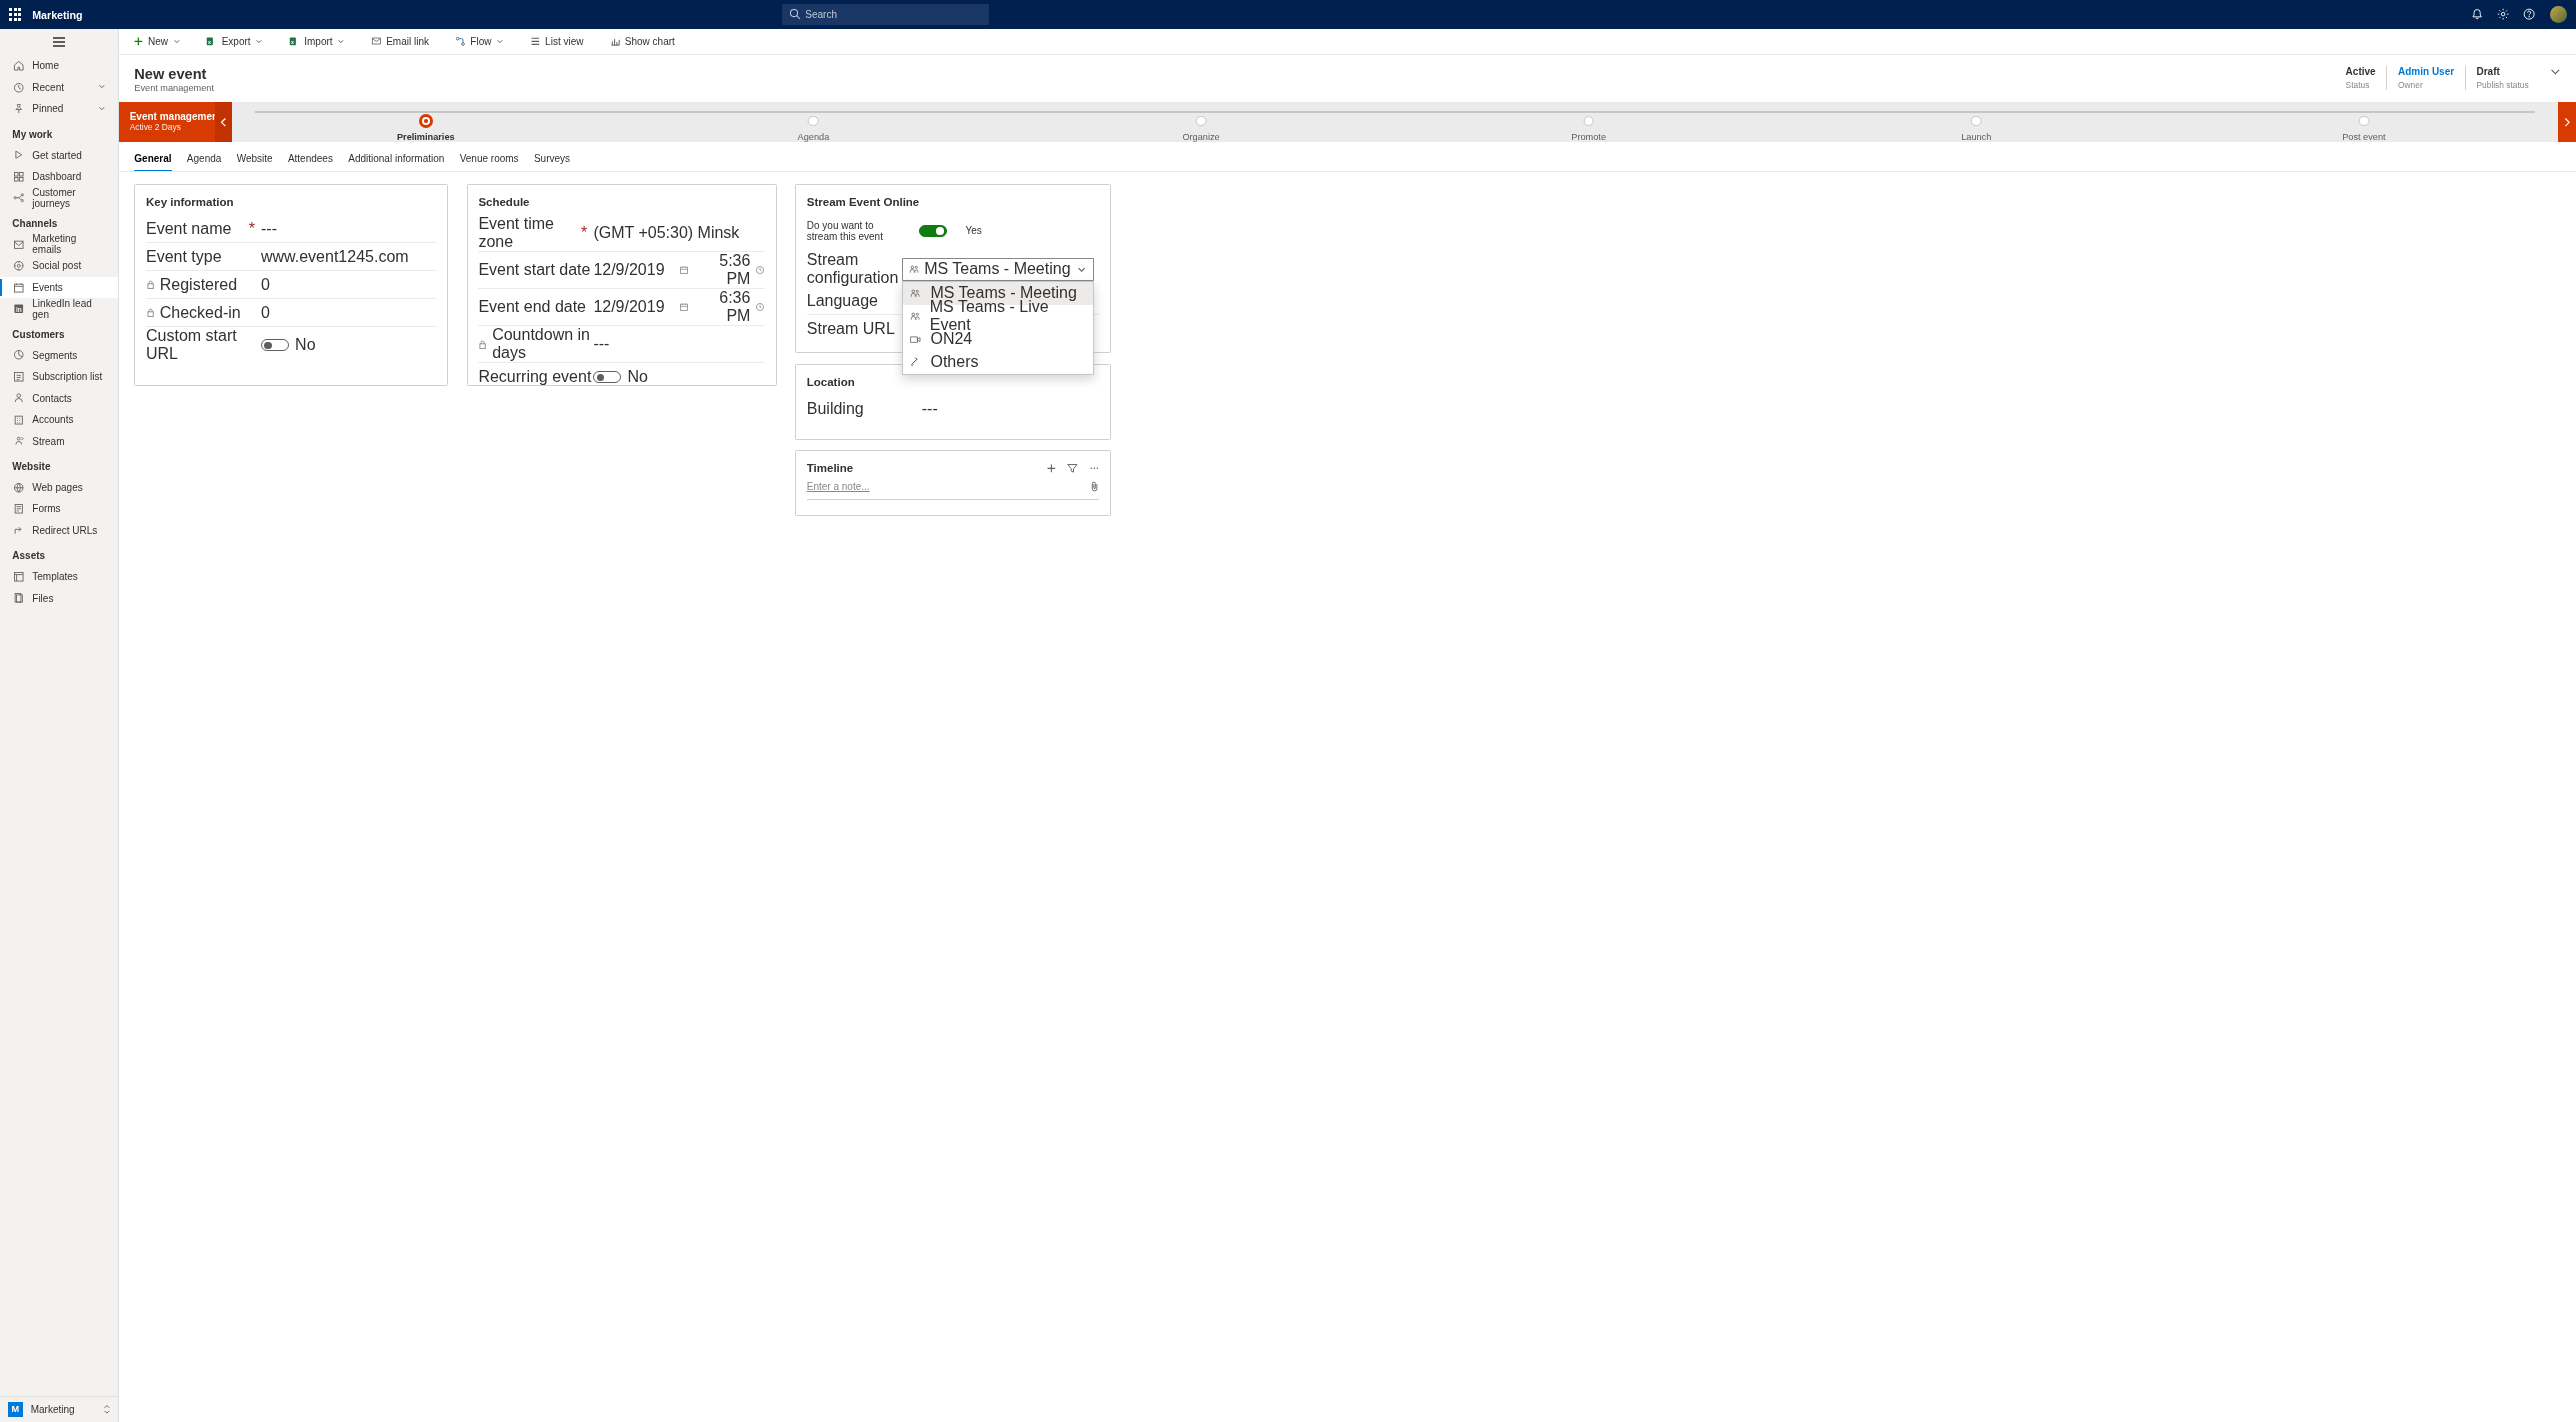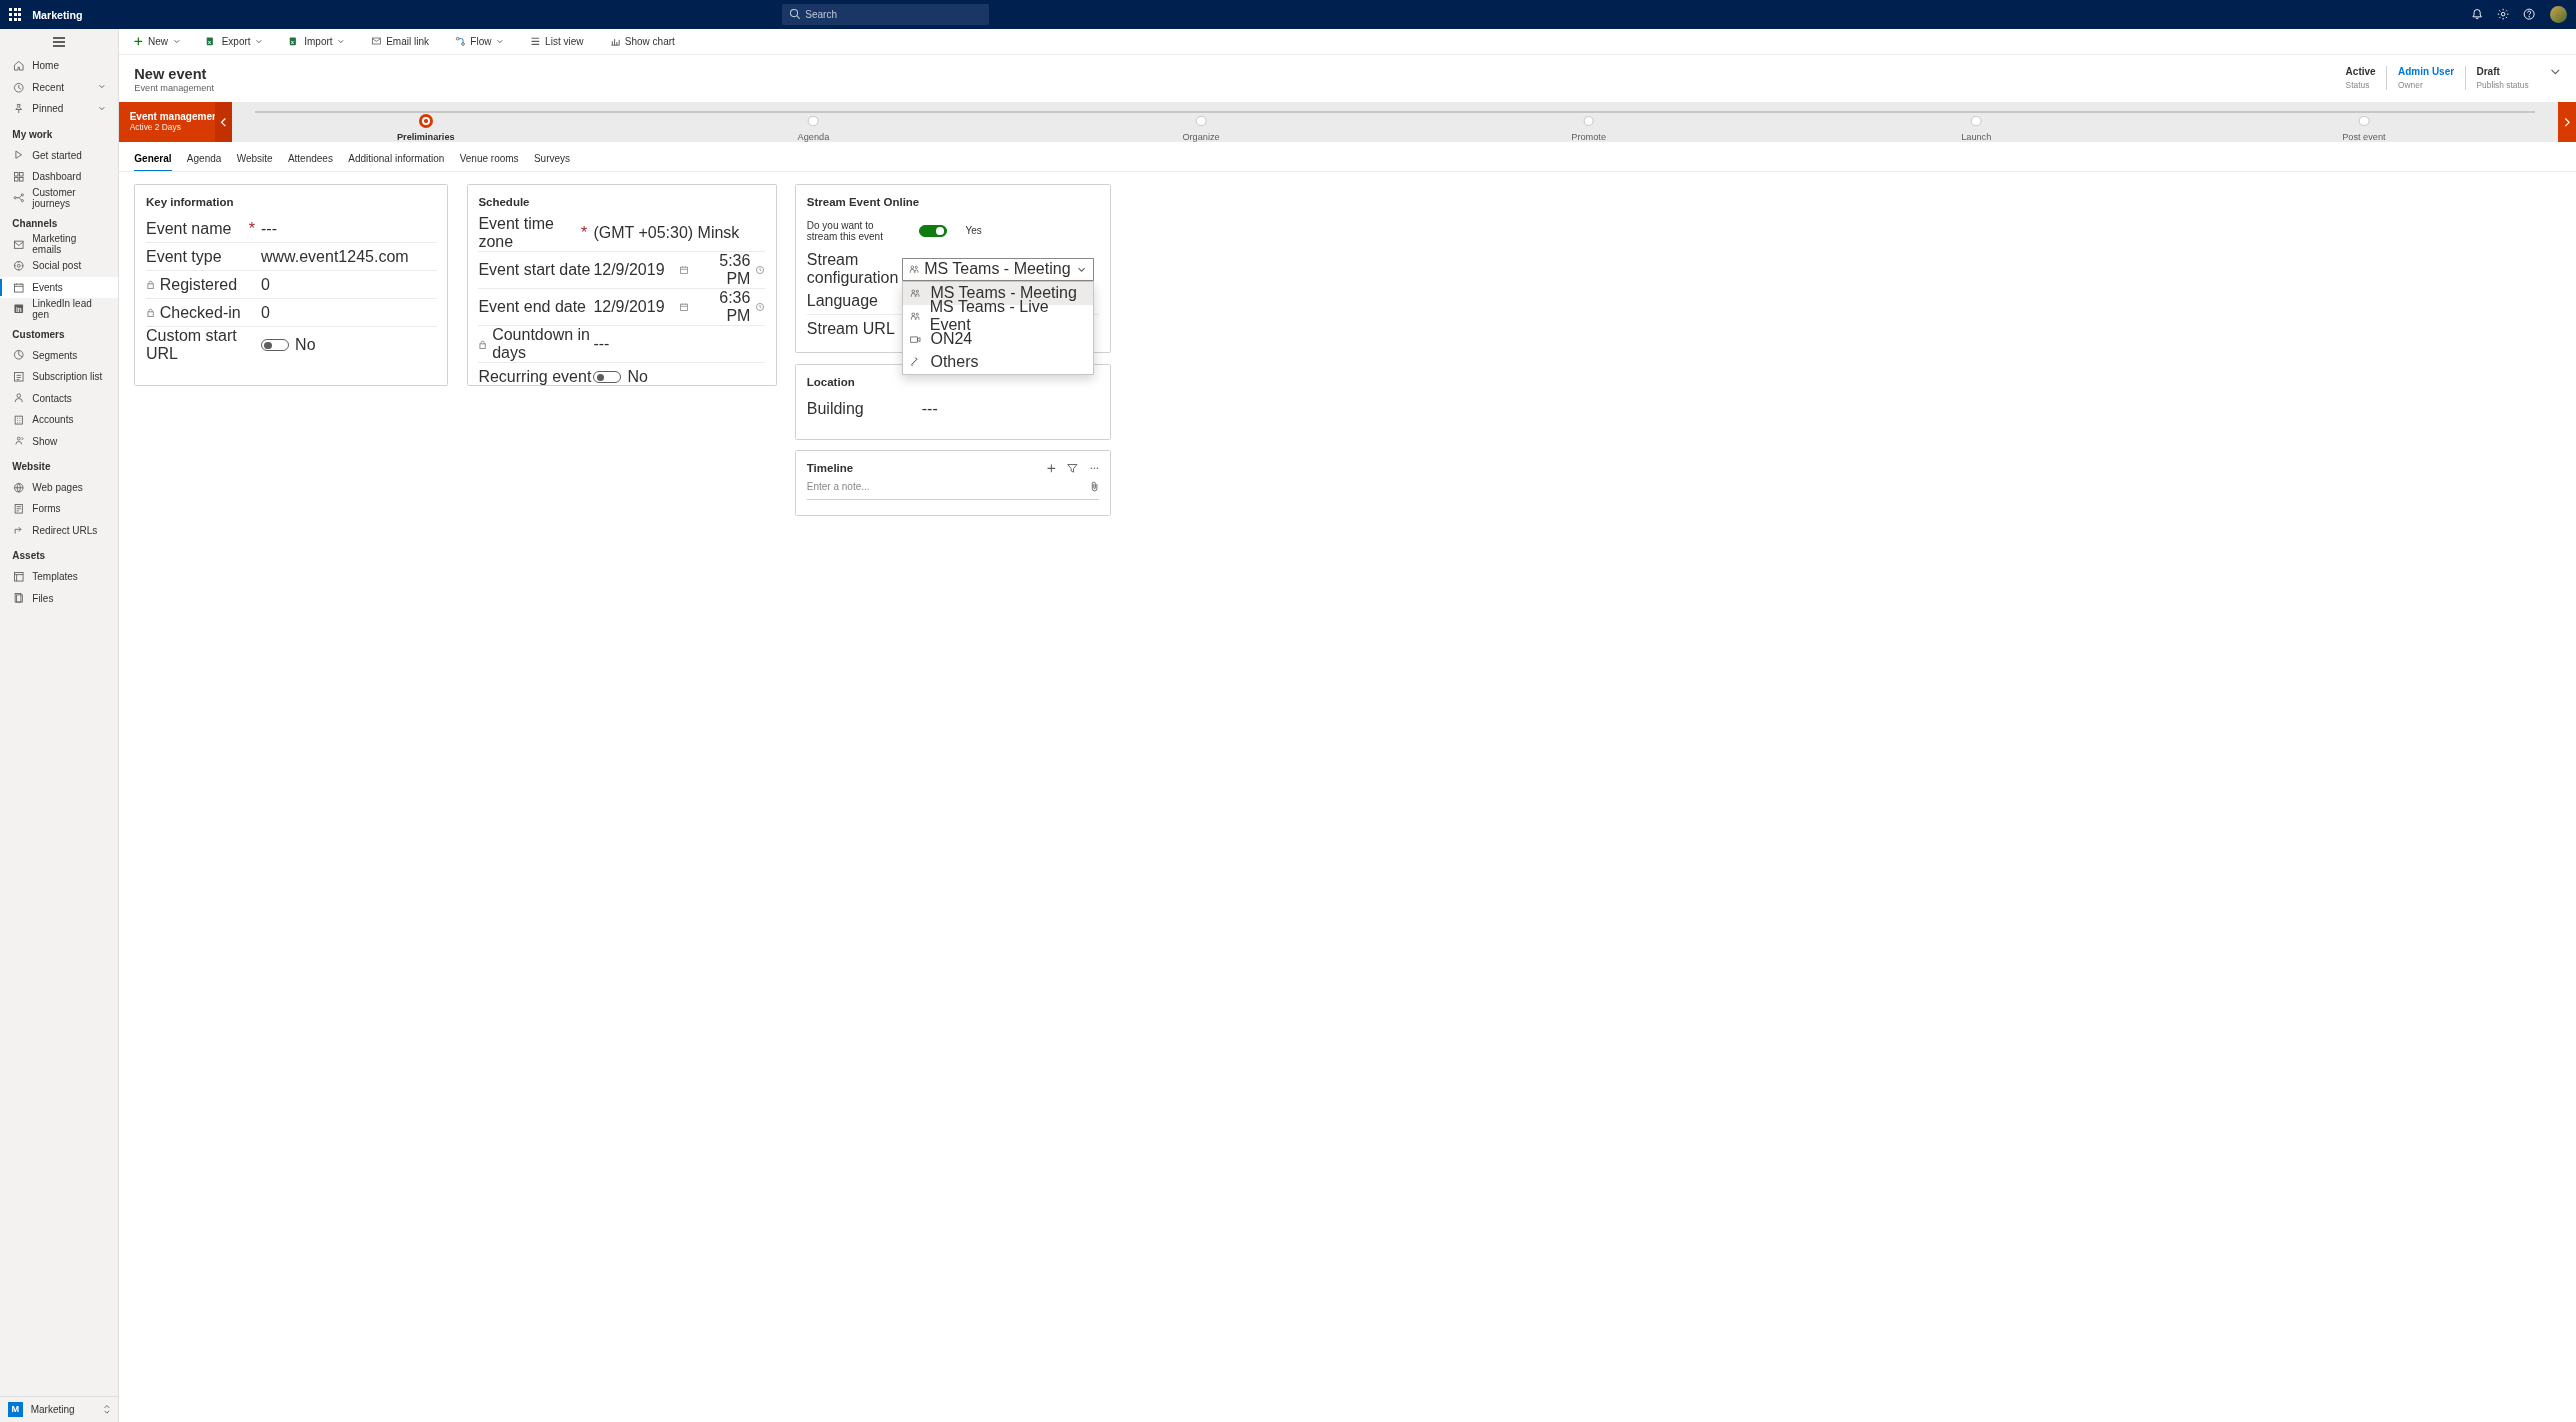--- a/index.html
+++ b/index.html
@@ -92,21 +92,21 @@
 .dd-box{height:23px;border:0.8px solid #8a8886;border-radius:0.8px;display:flex;align-items:center;padding:0 6.1px;gap:4.6px;cursor:pointer;width:192px;}
 .dd-box .ic{color:#605e5c;}
 .dd-box .caret{margin-left:auto;color:#605e5c;}
 .dd-menu{position:absolute;top:23px;left:0;right:0;background:#fff;border:0.8px solid #c8c6c4;box-shadow:0 4.6px 10.7px rgba(0,0,0,.18);z-index:10;}
 .dd-item{display:flex;align-items:center;gap:7.7px;height:23px;padding:0 7.7px;cursor:pointer;}
 .dd-item .ic{width:12.3px;color:#605e5c;}
 .dd-item.sel{background:#edebe9;}
 
 .tl-head{display:flex;align-items:center;}
 .tl-icons{margin-left:auto;display:flex;gap:10.7px;color:#605e5c;}
-.note-input{height:26px;border-bottom:0.8px solid #d2d0ce;display:flex;align-items:center;color:#8a8886;justify-content:space-between;}
+.note-input{height:26px;border-bottom:0.8px solid #d2d0ce;display:flex;align-items:center;color:#8a8886;justify-content:space-between;text-decoration:underline;}
 
 svg{display:block;}
 </style>
 </head>
 <body>
 
 <div class="topbar">
   <div class="waffle">
       <span></span>
       <span></span>
@@ -305,21 +305,21 @@
           </span>
           <span>Accounts</span>
         </div>
         <div class="nav-item">
           <span class="nicon">
             <svg width="11.5" height="11.5" viewBox="0 0 16 16" fill="none" stroke="currentColor" stroke-width="1.2">
               <circle cx="8" cy="5" r="2"></circle>
               <path d="M4 13a4 4 0 0 1 8 0M12 3l2 2-2 2"></path>
             </svg>
           </span>
-          <span>Show</span>
+          <span>Stream</span>
         </div>
         <div class="nav-section">Website</div>
         <div class="nav-item">
           <span class="nicon">
             <svg width="11.5" height="11.5" viewBox="0 0 16 16" fill="none" stroke="currentColor" stroke-width="1.2">
               <circle cx="8" cy="8" r="6"></circle>
               <path d="M2 8h12M8 2a9 9 0 0 1 0 12M8 2a9 9 0 0 0 0 12"></path>
             </svg>
           </span>
           <span>Web pages</span>

